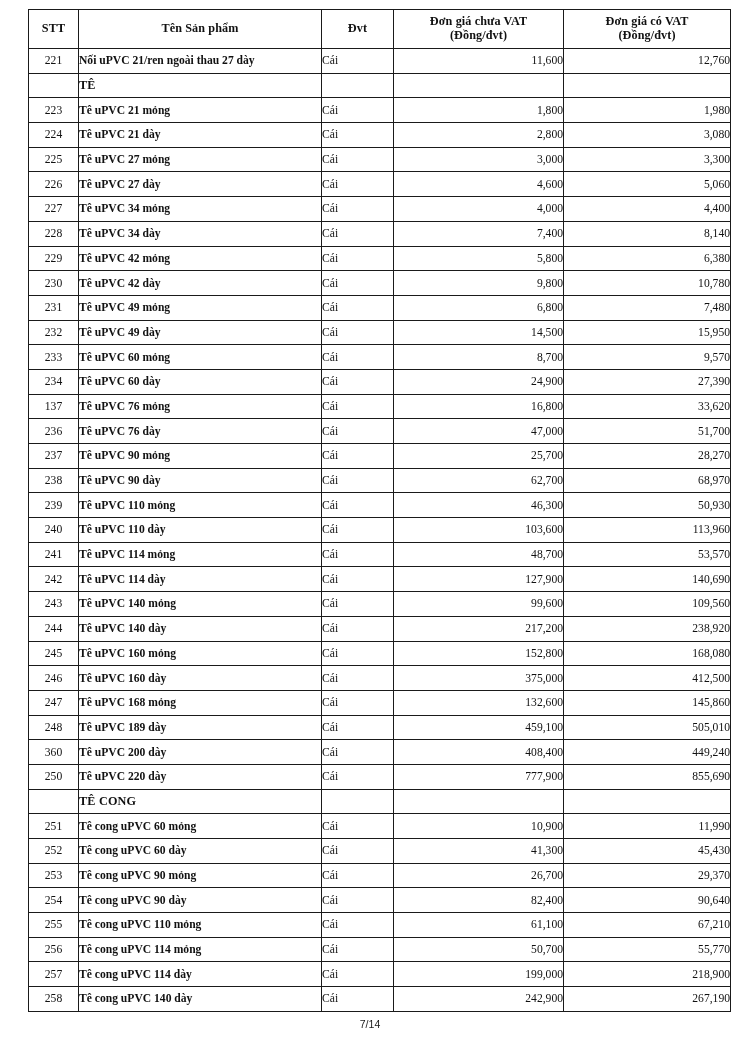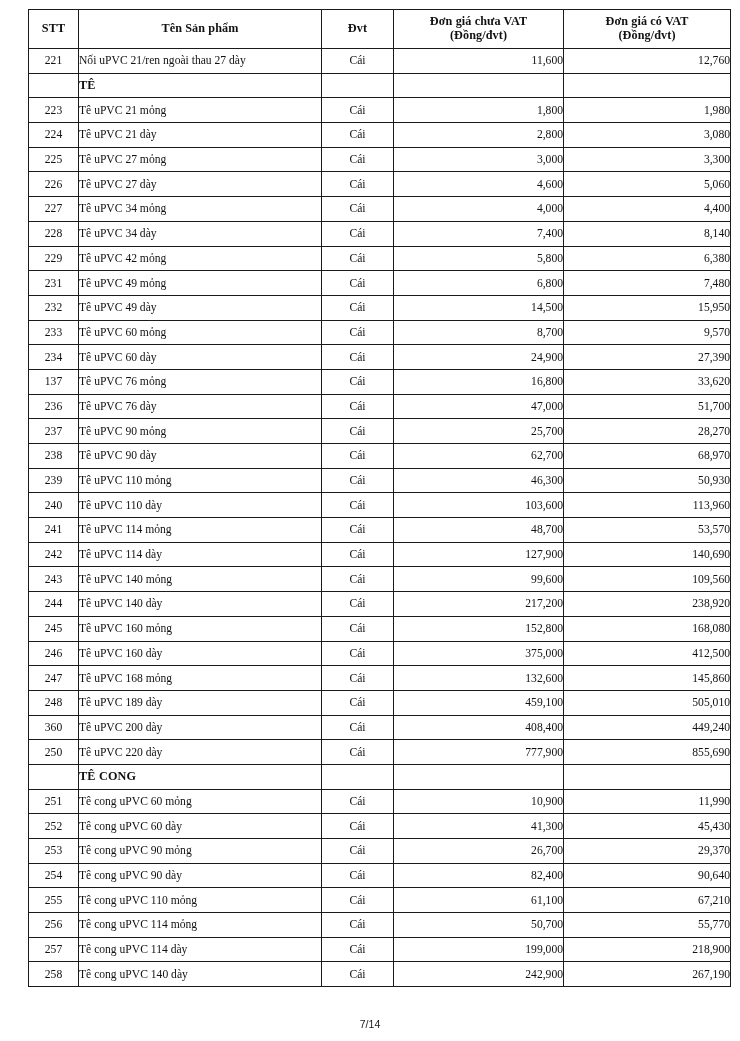--- a/index.html
+++ b/index.html
@@ -61,23 +61,23 @@
   }
   td.stt {
     text-align: center;
     font-size: 11.6px;
   }
   td.name {
     text-align: left;
     padding-left: 5px;
     font-size: 11.6px;
     white-space: nowrap;
+    font-weight: bold;
   }
   td.unit {
-    text-align: center;
     font-size: 11.6px;
   }
   td.num {
     text-align: right;
     padding-right: 7px;
     font-size: 11.6px;
   }
   tr.section td.name {
     font-weight: bold;
     font-size: 12.2px;
@@ -188,20 +188,27 @@
             <td class="num">8,140</td>
           </tr>
           <tr>
             <td class="stt">229</td>
             <td class="name">Tê uPVC 42 mỏng</td>
             <td class="unit">Cái</td>
             <td class="num">5,800</td>
             <td class="num">6,380</td>
           </tr>
           <tr>
+            <td class="stt">230</td>
+            <td class="name">Tê uPVC 42 dày</td>
+            <td class="unit">Cái</td>
+            <td class="num">9,800</td>
+            <td class="num">10,780</td>
+          </tr>
+          <tr>
             <td class="stt">231</td>
             <td class="name">Tê uPVC 49 mỏng</td>
             <td class="unit">Cái</td>
             <td class="num">6,800</td>
             <td class="num">7,480</td>
           </tr>
           <tr>
             <td class="stt">232</td>
             <td class="name">Tê uPVC 49 dày</td>
             <td class="unit">Cái</td>

